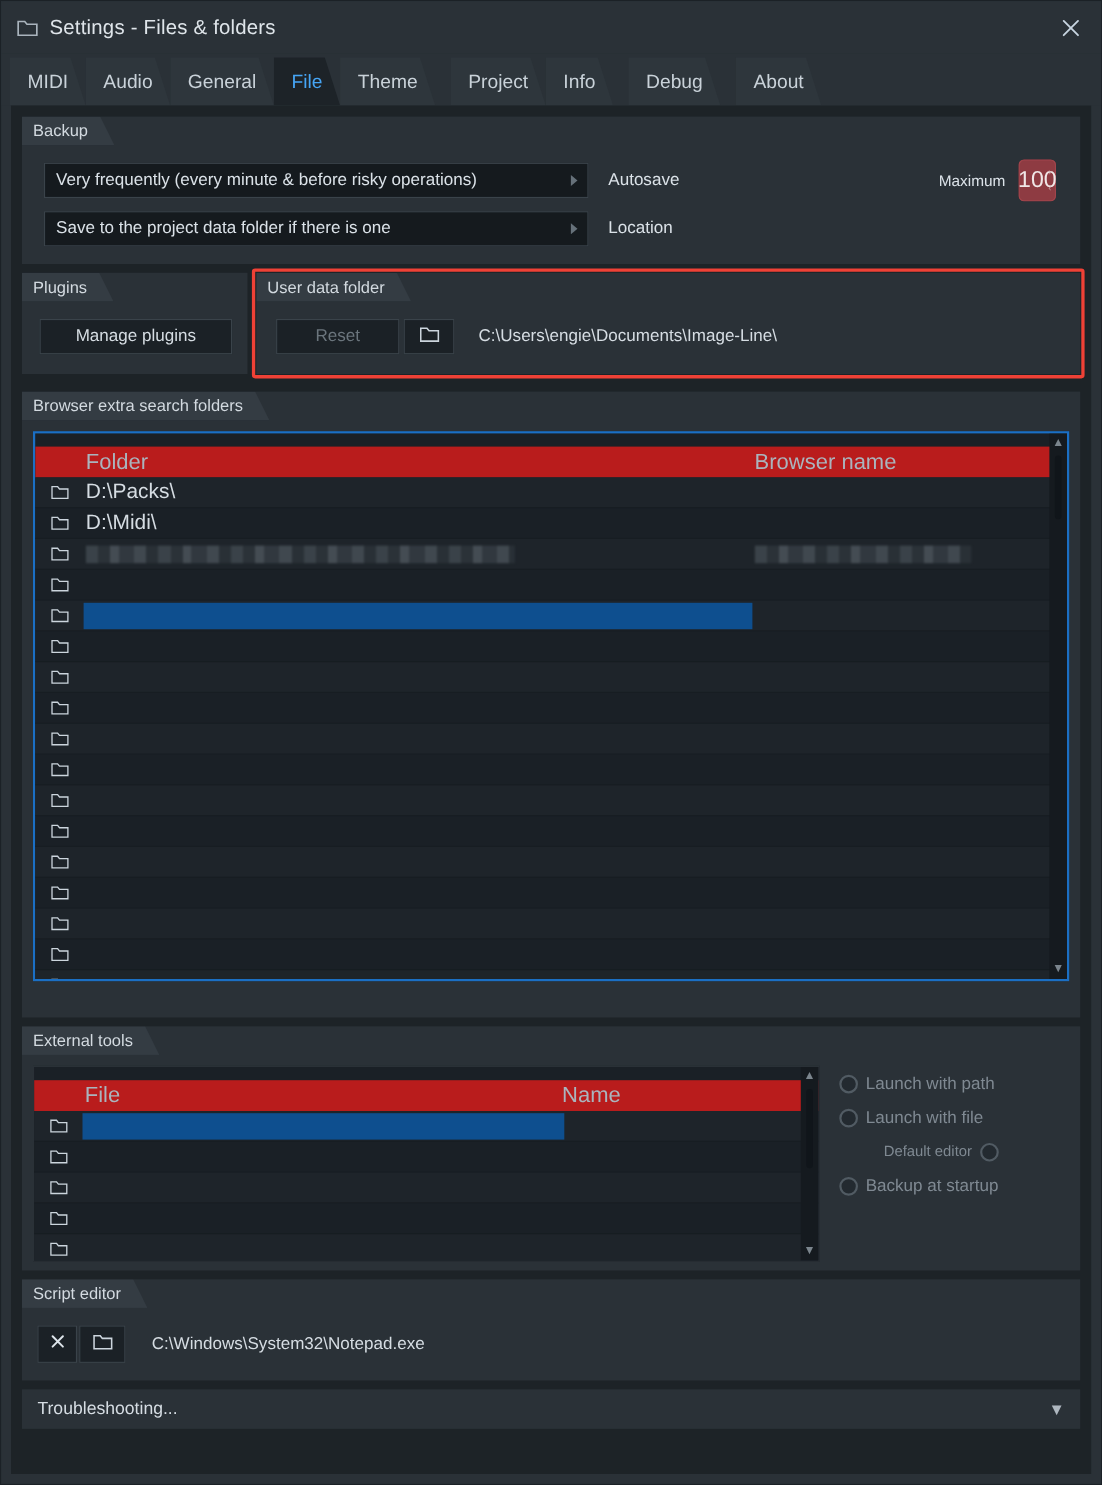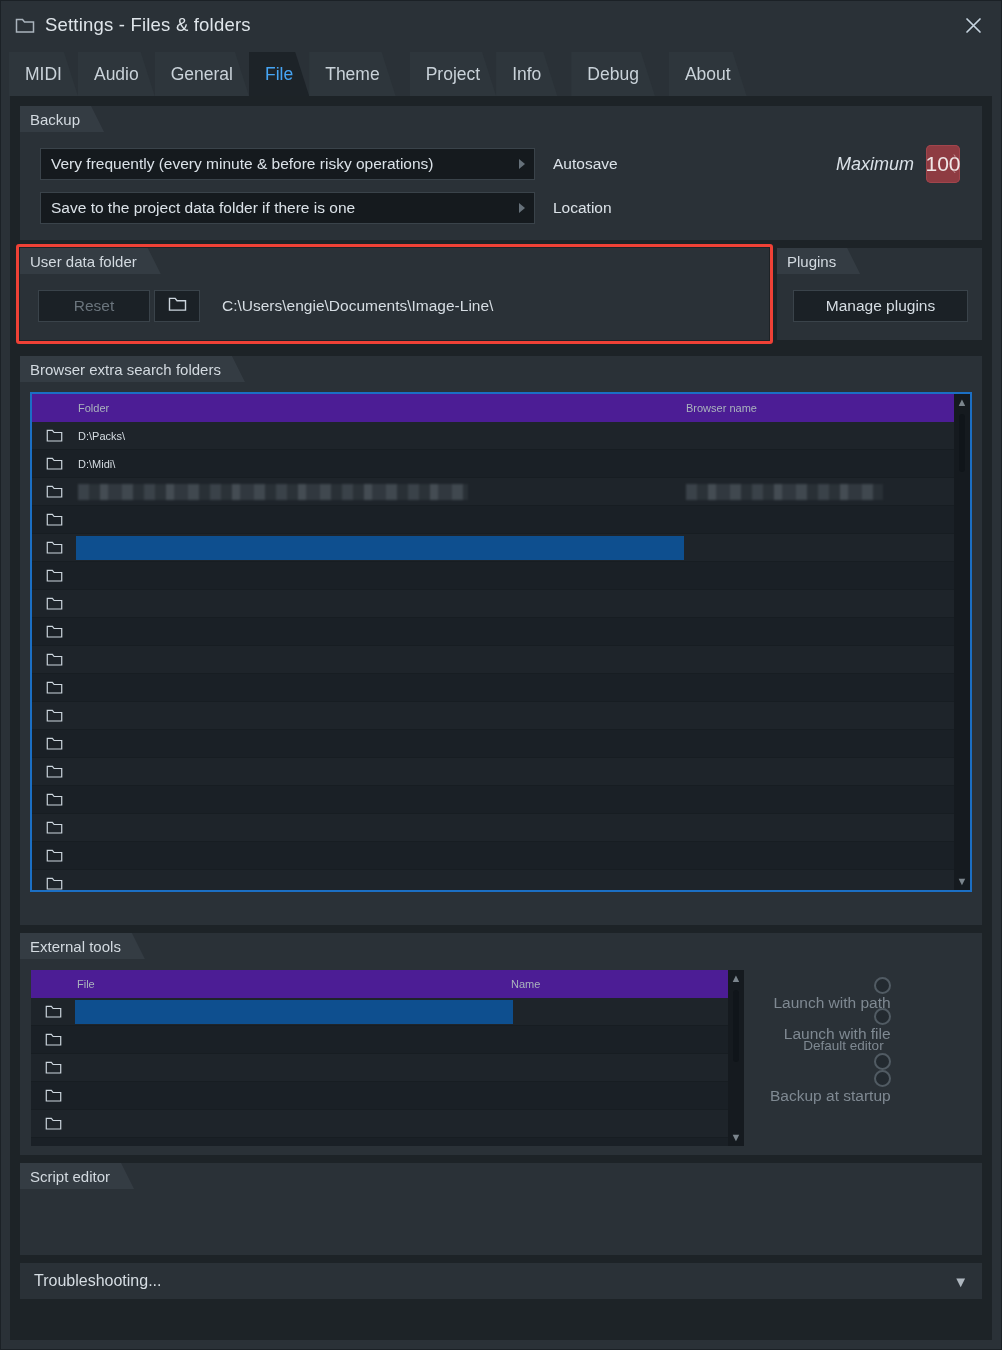--- a/index.html
+++ b/index.html
@@ -111,21 +111,21 @@
     border-top: 5px solid transparent;
     border-bottom: 5px solid transparent;
   }
   .field-label {
     margin-left: 18px; color: #dbe2e8; font-size: 15.5px;
     white-space: nowrap;
   }
   .maximum-wrap {
     margin-left: auto; display: flex; align-items: center; padding-right: 22px;
   }
-  .maximum-label { color: #dbe2e8; font-size: 18px; margin-right: 12px; font-style: italic; }
+  .maximum-label { color: #dbe2e8; font-size: 14px; margin-right: 12px; }
   .spinner {
     position: relative;
     width: 34px; height: 38px;
     background: #8e3b42;
     border-radius: 5px;
     display: flex; align-items: center; justify-content: center;
     color: #f0e6e6; font-size: 21px;
     cursor: pointer;
     box-shadow: inset 0 0 0 1px #a1454c;
   }
@@ -168,39 +168,40 @@
   #browser-panel { height: 569px; }
   .listbox {
     position: relative;
     margin: 10px 10px 0 10px;
     background: #1a2026;
     border: 2px solid #1b6fc4;
     overflow: hidden;
   }
   #browser-list { height: 500px; }
   .lhead {
-    height: 28px; background: #4c1d95;
+    height: 28px; background: #b91c1c;
     display: flex; align-items: center;
-    color: #aab4bd; font-size: 11px;
-    position: relative;
+    color: #aab4bd; font-size: 20px;
+    position: relative;
+    margin-top: 12px;
   }
   .lhead .c1 { position: absolute; left: 46px; }
   .lhead .c2 { position: absolute; left: 654px; }
   .lrow {
     height: 28px; display: flex; align-items: center;
     position: relative;
     border-bottom: 1px solid #171d22;
   }
   .lrow:nth-child(odd) { background: #1e242a; }
   .lrow:nth-child(even) { background: #1a2026; }
   .lrow .ficon { margin-left: 14px; width: 18px; height: 15px; flex: 0 0 auto; }
   .lrow .cell1 {
     position: absolute; left: 44px; width: 608px; height: 24px;
     display: flex; align-items: center;
-    color: #d6dde3; font-size: 11px;
+    color: #d6dde3; font-size: 19px;
     padding-left: 2px;
   }
   .lrow .cell2 {
     position: absolute; left: 654px; width: 208px; height: 24px;
     display: flex; align-items: center;
     color: #d6dde3; font-size: 15.5px;
   }
   .lrow.selected .cell1 { background: #0e4f8f; }
   .blur-block {
     display: block; height: 16px;
@@ -236,21 +237,21 @@
     position: relative;
     width: 715px; height: 178px;
     background: #1a2026;
     border: 1px solid #2a3137;
     overflow: hidden;
   }
   #exttools-list .lhead .c2 { left: 480px; }
   #exttools-list .lrow .cell1 { width: 438px; }
   #exttools-list .lrow .cell2 { left: 480px; width: 215px; }
   .radios { margin-left: 18px; padding-top: 8px; }
-  .radio-row { display: flex; align-items: flex-end; height: 31px; cursor: pointer; flex-direction: column; }
+  .radio-row { display: flex; align-items: flex-start; height: 31px; cursor: pointer; }
   .radio-row.right { justify-content: flex-end; }
   .rdot {
     width: 17px; height: 17px; border-radius: 50%;
     background: #232a30; border: 2px solid #515b63;
     flex: 0 0 auto;
   }
   .rlabel { color: #7f8992; font-size: 15.5px; margin-left: 7px; white-space: nowrap; }
   .rlabel.pre { margin-left: 0; margin-right: 7px; font-size: 13.5px; }
 
   
@@ -344,38 +345,38 @@
       <div class="bk-row bk-row2">
         <div class="combo">
           <span>Save to the project data folder if there is one</span>
           <span class="arrow"></span>
         </div>
         <span class="field-label">Location</span>
       </div>
     </div>
 
     <div class="midrow">
+      <div class="panel" id="plugins-panel">
+        <div class="panel-title">Plugins</div>
+        <div class="btn" id="manage-plugins-btn">Manage plugins</div>
+      </div>
       <div class="panel" id="userdata-panel">
         <div class="redbox"></div>
         <div class="panel-title">User data folder</div>
         <div class="udrow">
           <div class="btn" id="reset-btn">Reset</div>
           <div class="icon-btn">
             <span>
               <svg viewBox="0 0 20 17" width="19" height="16">
                 <path d="M1.5 2.5 h6 l2 2.5 h9 v10 h-17 z" fill="none" stroke="#ccd5dd" stroke-width="1.5"></path>
               </svg>
             </span>
           </div>
           <span class="path-text">C:\Users\engie\Documents\Image-Line\</span>
         </div>
-      </div>
-      <div class="panel" id="plugins-panel">
-        <div class="panel-title">Plugins</div>
-        <div class="btn" id="manage-plugins-btn">Manage plugins</div>
       </div>
     </div>
 
     <div class="panel" id="browser-panel">
       <div class="panel-title">Browser extra search folders</div>
       <div class="listbox" id="browser-list">
         <div class="lhead">
           <span class="c1">Folder</span>
           <span class="c2">Browser name</span>
         </div>
@@ -578,20 +579,37 @@
             <div class="radio-row">
               <span class="rdot"></span>
               <span class="rlabel">Backup at startup</span>
             </div>
           </div>
       </div>
     </div>
 
     <div class="panel" id="script-panel">
       <div class="panel-title">Script editor</div>
+      <div class="sc-row">
+        <div class="btn" id="script-clear-btn">
+          <span>
+            <svg viewBox="0 0 16 16" width="15" height="15">
+              <path d="M3 3 L13 13 M13 3 L3 13" stroke="#dde4ea" stroke-width="1.9" fill="none" stroke-linecap="round"></path>
+            </svg>
+          </span>
+        </div>
+        <div class="btn" id="script-browse-btn">
+          <span>
+            <svg viewBox="0 0 20 17" width="19" height="16">
+              <path d="M1.5 2.5 h6 l2 2.5 h9 v10 h-17 z" fill="none" stroke="#ccd5dd" stroke-width="1.5"></path>
+            </svg>
+          </span>
+        </div>
+        <span class="sc-path">C:\Windows\System32\Notepad.exe</span>
+      </div>
     </div>
 
     <div id="troubleshoot-bar">
       <span>Troubleshooting...</span>
       <span class="chev">▼</span>
     </div>
 
   </div>
 </div>
 

